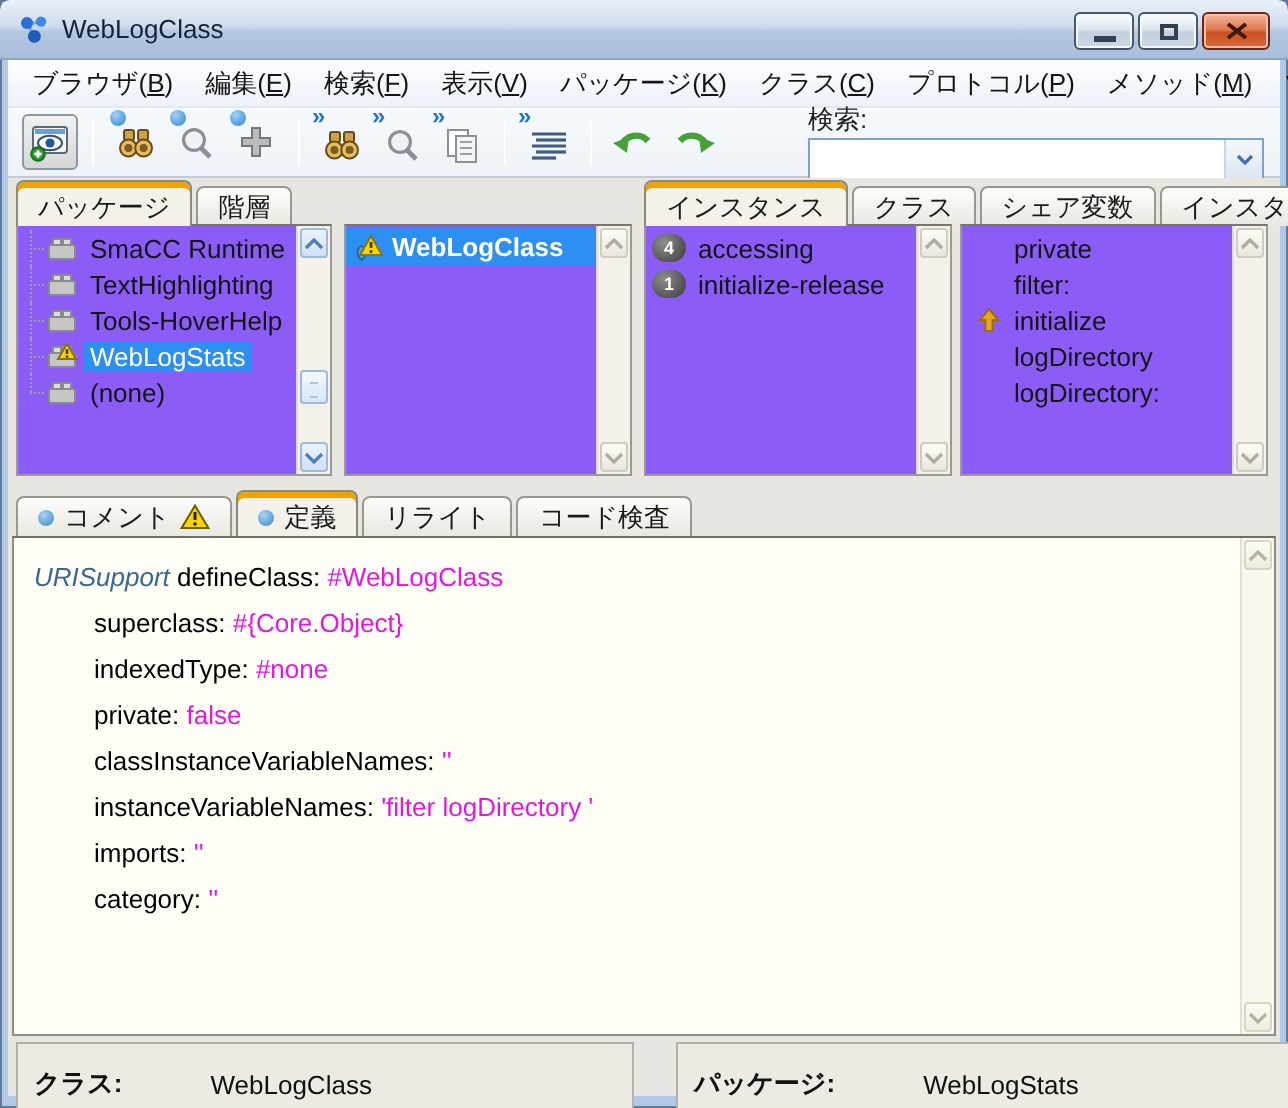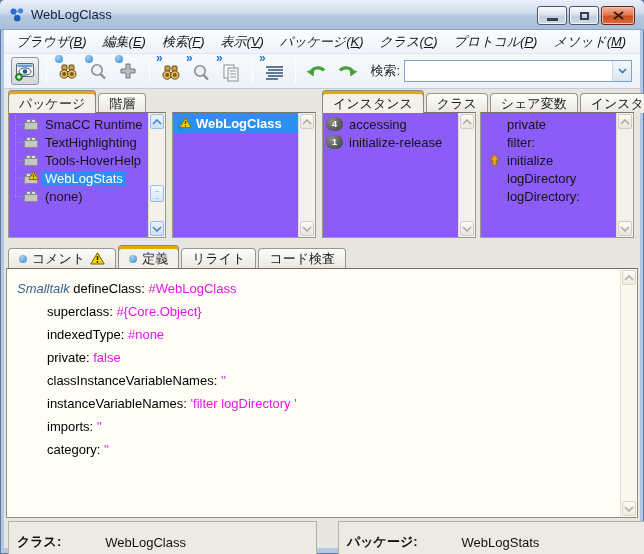--- a/index.html
+++ b/index.html
@@ -36,40 +36,40 @@
   .glyph-min { width:11px; height:3px; background:#33404f; margin-top:7px; }
   .glyph-max { width:9px; height:8px; border:2px solid #33404f; }
 
   
   .menubar {
     position:absolute; left:4px; top:30px; width:636px; height:24px;
     background:linear-gradient(#fcfdff,#edf2f9);
     display:flex; align-items:center; padding-left:4px;
     border-bottom:1px solid #e2e8f0;
   }
-  .menu-item { font-size:13px; color:#151515; padding:3px 8px; white-space:nowrap;font-style:italic; }
+  .menu-item { font-size:13px; color:#151515; padding:3px 8px; white-space:nowrap; }
   .mn { text-decoration:underline; }
   .mn::before { content:"("; display:inline-block; text-decoration:none; }
   .mn::after  { content:")"; display:inline-block; text-decoration:none; }
   .mn:empty::before, .mn:empty::after { content:none; }
 
   
   .toolbar {
     position:absolute; left:4px; top:54px; width:636px; height:35px;
     background:linear-gradient(#f6f9fc,#eef2f8);
     border-bottom:1px solid #c3cbd6;
     display:flex; align-items:center; padding:0 8px 0 6px;
   }
   .tbtn { position:relative; width:28px; height:28px; display:flex; align-items:center; justify-content:center; margin:0 1px; }
   .tbtn.framed { border:1px solid #8b98a8; border-radius:3px; background:linear-gradient(#f1f1f1,#d6d6d6); }
   .tsep { width:1px; height:24px; background:#c2cad4; border-right:1px solid #ffffff; margin:0 6px; }
   .ovl { position:absolute; left:-1px; top:-5px; font-size:12px; font-weight:bold; color:#1f74d4; line-height:12px; }
   .ball { position:absolute; left:1px; top:-2px; width:8px; height:8px; border-radius:50%;
           background:radial-gradient(circle at 35% 30%, #9fd0f5, #2f87d2); }
-  .search-group { margin-left:auto; display:flex; align-items:center; }
+  .search-group { margin-left:auto; display:flex; align-items:flex-start;flex-direction:column; }
   .search-label { font-size:13px; color:#222; margin-right:4px; white-space:nowrap; }
   .combo { width:228px; height:22px; border:1px solid #7da2ce; background:#fff; display:flex; }
   .combo-input { flex:1; border:none; outline:none; font-size:13px; padding:0 4px; font-family:inherit; }
   .combo-btn { width:19px; height:20px; border-left:1px solid #c7d8ec;
                background:linear-gradient(#f4f8fc,#dbe6f2); display:flex; align-items:center; justify-content:center; }
 
   
   .workarea { position:absolute; left:4px; top:89px; width:636px; height:459px; background:#e8e6e0; }
 
   
@@ -511,21 +511,21 @@
     <div class="tab">
         <span>リライト</span>
       </div>
     <div class="tab">
         <span>コード検査</span>
       </div>
   </div>
 
   <div class="code-pane">
     <div class="code">
-      <div class="ln"><span class="recv">Smalltalk</span><span> defineClass: </span><span class="sym">#WebLogClass</span></div>
+      <div class="ln"><span class="recv">URISupport</span><span> defineClass: </span><span class="sym">#WebLogClass</span></div>
       <div class="ln indent"><span>superclass: </span><span class="sym">#{Core.Object}</span></div>
       <div class="ln indent"><span>indexedType: </span><span class="sym">#none</span></div>
       <div class="ln indent"><span>private: </span><span class="sym">false</span></div>
       <div class="ln indent"><span>classInstanceVariableNames: </span><span class="str">''</span></div>
       <div class="ln indent"><span>instanceVariableNames: </span><span class="str">'filter logDirectory '</span></div>
       <div class="ln indent"><span>imports: </span><span class="str">''</span></div>
       <div class="ln indent"><span>category: </span><span class="str">''</span></div>
     </div>
     <div class="vsb code-vsb">
       <div class="sbtn up">

